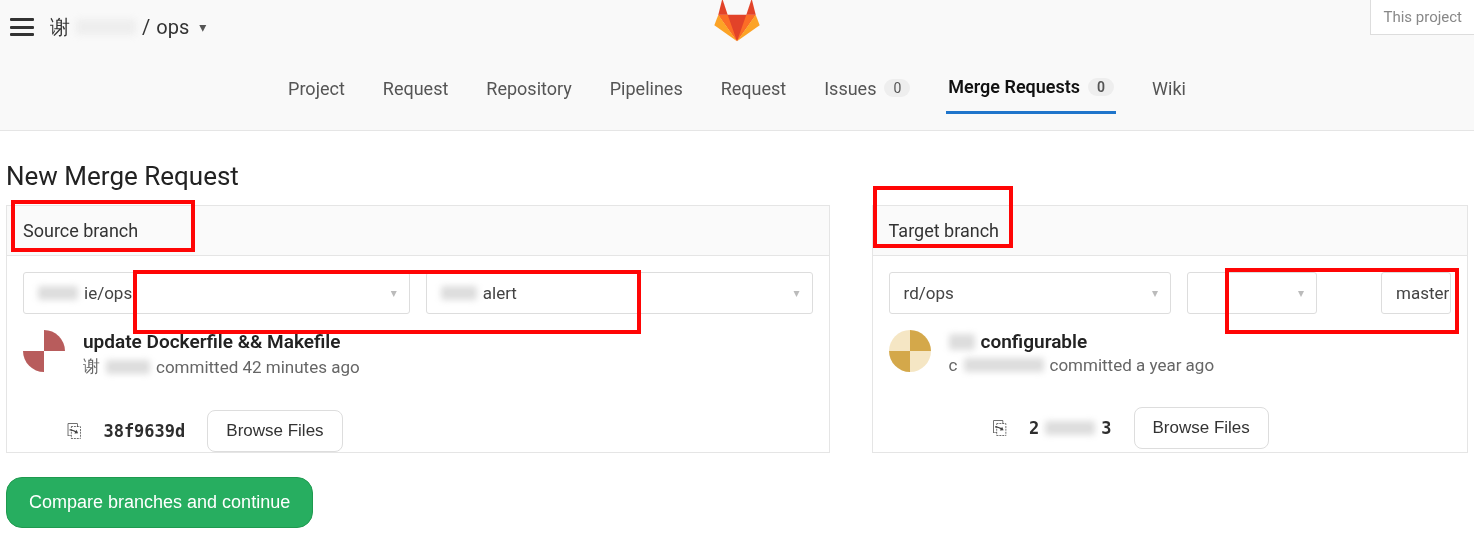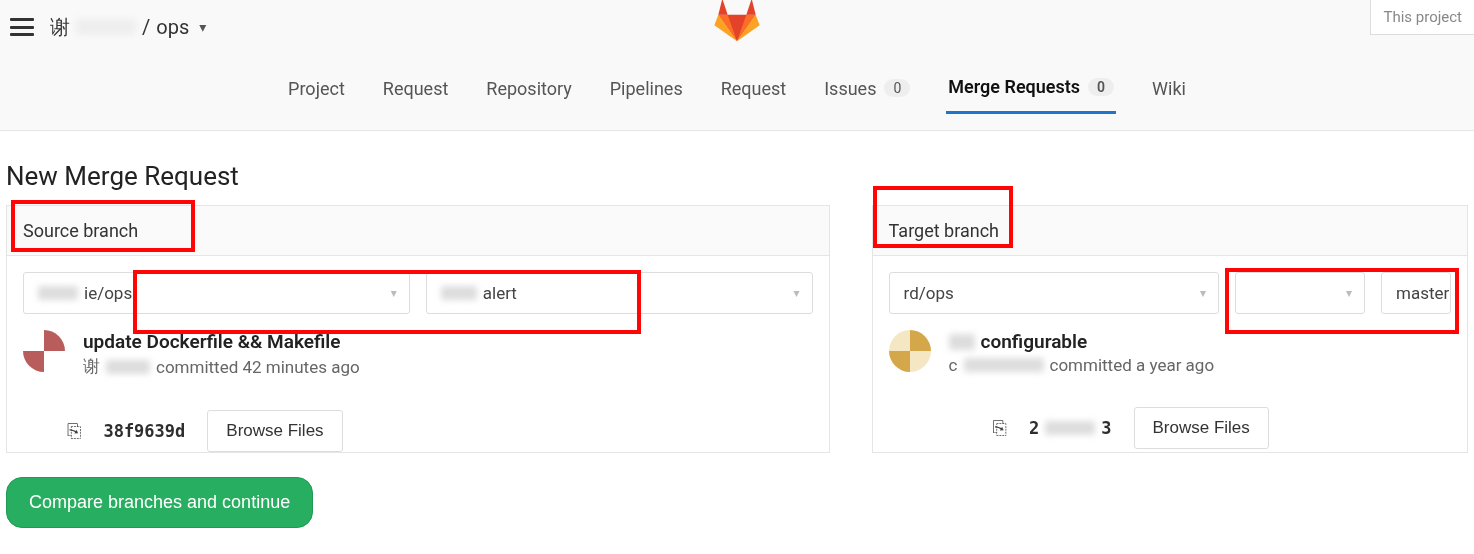--- a/index.html
+++ b/index.html
@@ -64,21 +64,21 @@
     }
     .selects { padding:16px; display:flex; gap:16px; }
     .sel {
       border:1px solid #ddd; border-radius:3px;
       padding:10px 36px 10px 14px; font-size:17px; color:#444;
       position:relative; flex:1; background:#fff;
       display:flex; align-items:center; gap:6px;
       min-width:0;
     }
     .sel.narrow { flex: 0 0 130px; }
-    .sel.tiny { flex:0 0 70px; padding-right:10px;}
+    .sel.tiny { flex:0 0 70px; padding-right:10px;margin-left:48px;}
     .sel .chev-down {
       position:absolute; right:12px; top:50%; transform:translateY(-50%);
       color:#bbb; font-size:12px;
     }
     .sel .blur { display:inline-block; height:14px; background:#ddd; filter:blur(3px); border-radius:2px;}
     .commit-row {
       padding:0 16px 18px 16px; display:flex; gap:18px; align-items:flex-start;
     }
     .avatar {
       width:42px; height:42px; border-radius:50%;
@@ -93,21 +93,21 @@
     .commit-meta .blur { display:inline-block; height:14px; background:#ddd; filter:blur(3px); border-radius:2px;}
     .commit-lower {
       display:flex; align-items:center; gap:22px; margin-top:14px;
       padding-left:60px;
     }
     .panel.right .commit-lower { padding-left:120px; }
     .sha { font-weight:700; font-family: "SFMono-Regular", Consolas, monospace; font-size:17px; display:flex; gap:6px; align-items:center;}
     .sha .blur { display:inline-block; width:50px; height:14px; background:#ddd; filter:blur(3px); border-radius:2px;}
     .btn-outline {
       border:1px solid #ddd; background:#fff; color:#333;
-      padding:10px 18px; font-size:17px; border-radius:3px; cursor:pointer;
+      padding:10px 18px; font-size:17px; border-radius:8px; cursor:pointer;
     }
     .copy-icon { color:#444; font-size:18px; }
     .compare-btn {
       margin-top:24px; display:inline-block;
       background:#27ae60; color:#fff; border:1px solid #1f9a4f;
       padding:14px 22px; font-size:18px; border-radius:16px; cursor:pointer;
     }
     .redbox { position:absolute; border:4px solid #ff0505; pointer-events:none; }
   </style>
 </head>

